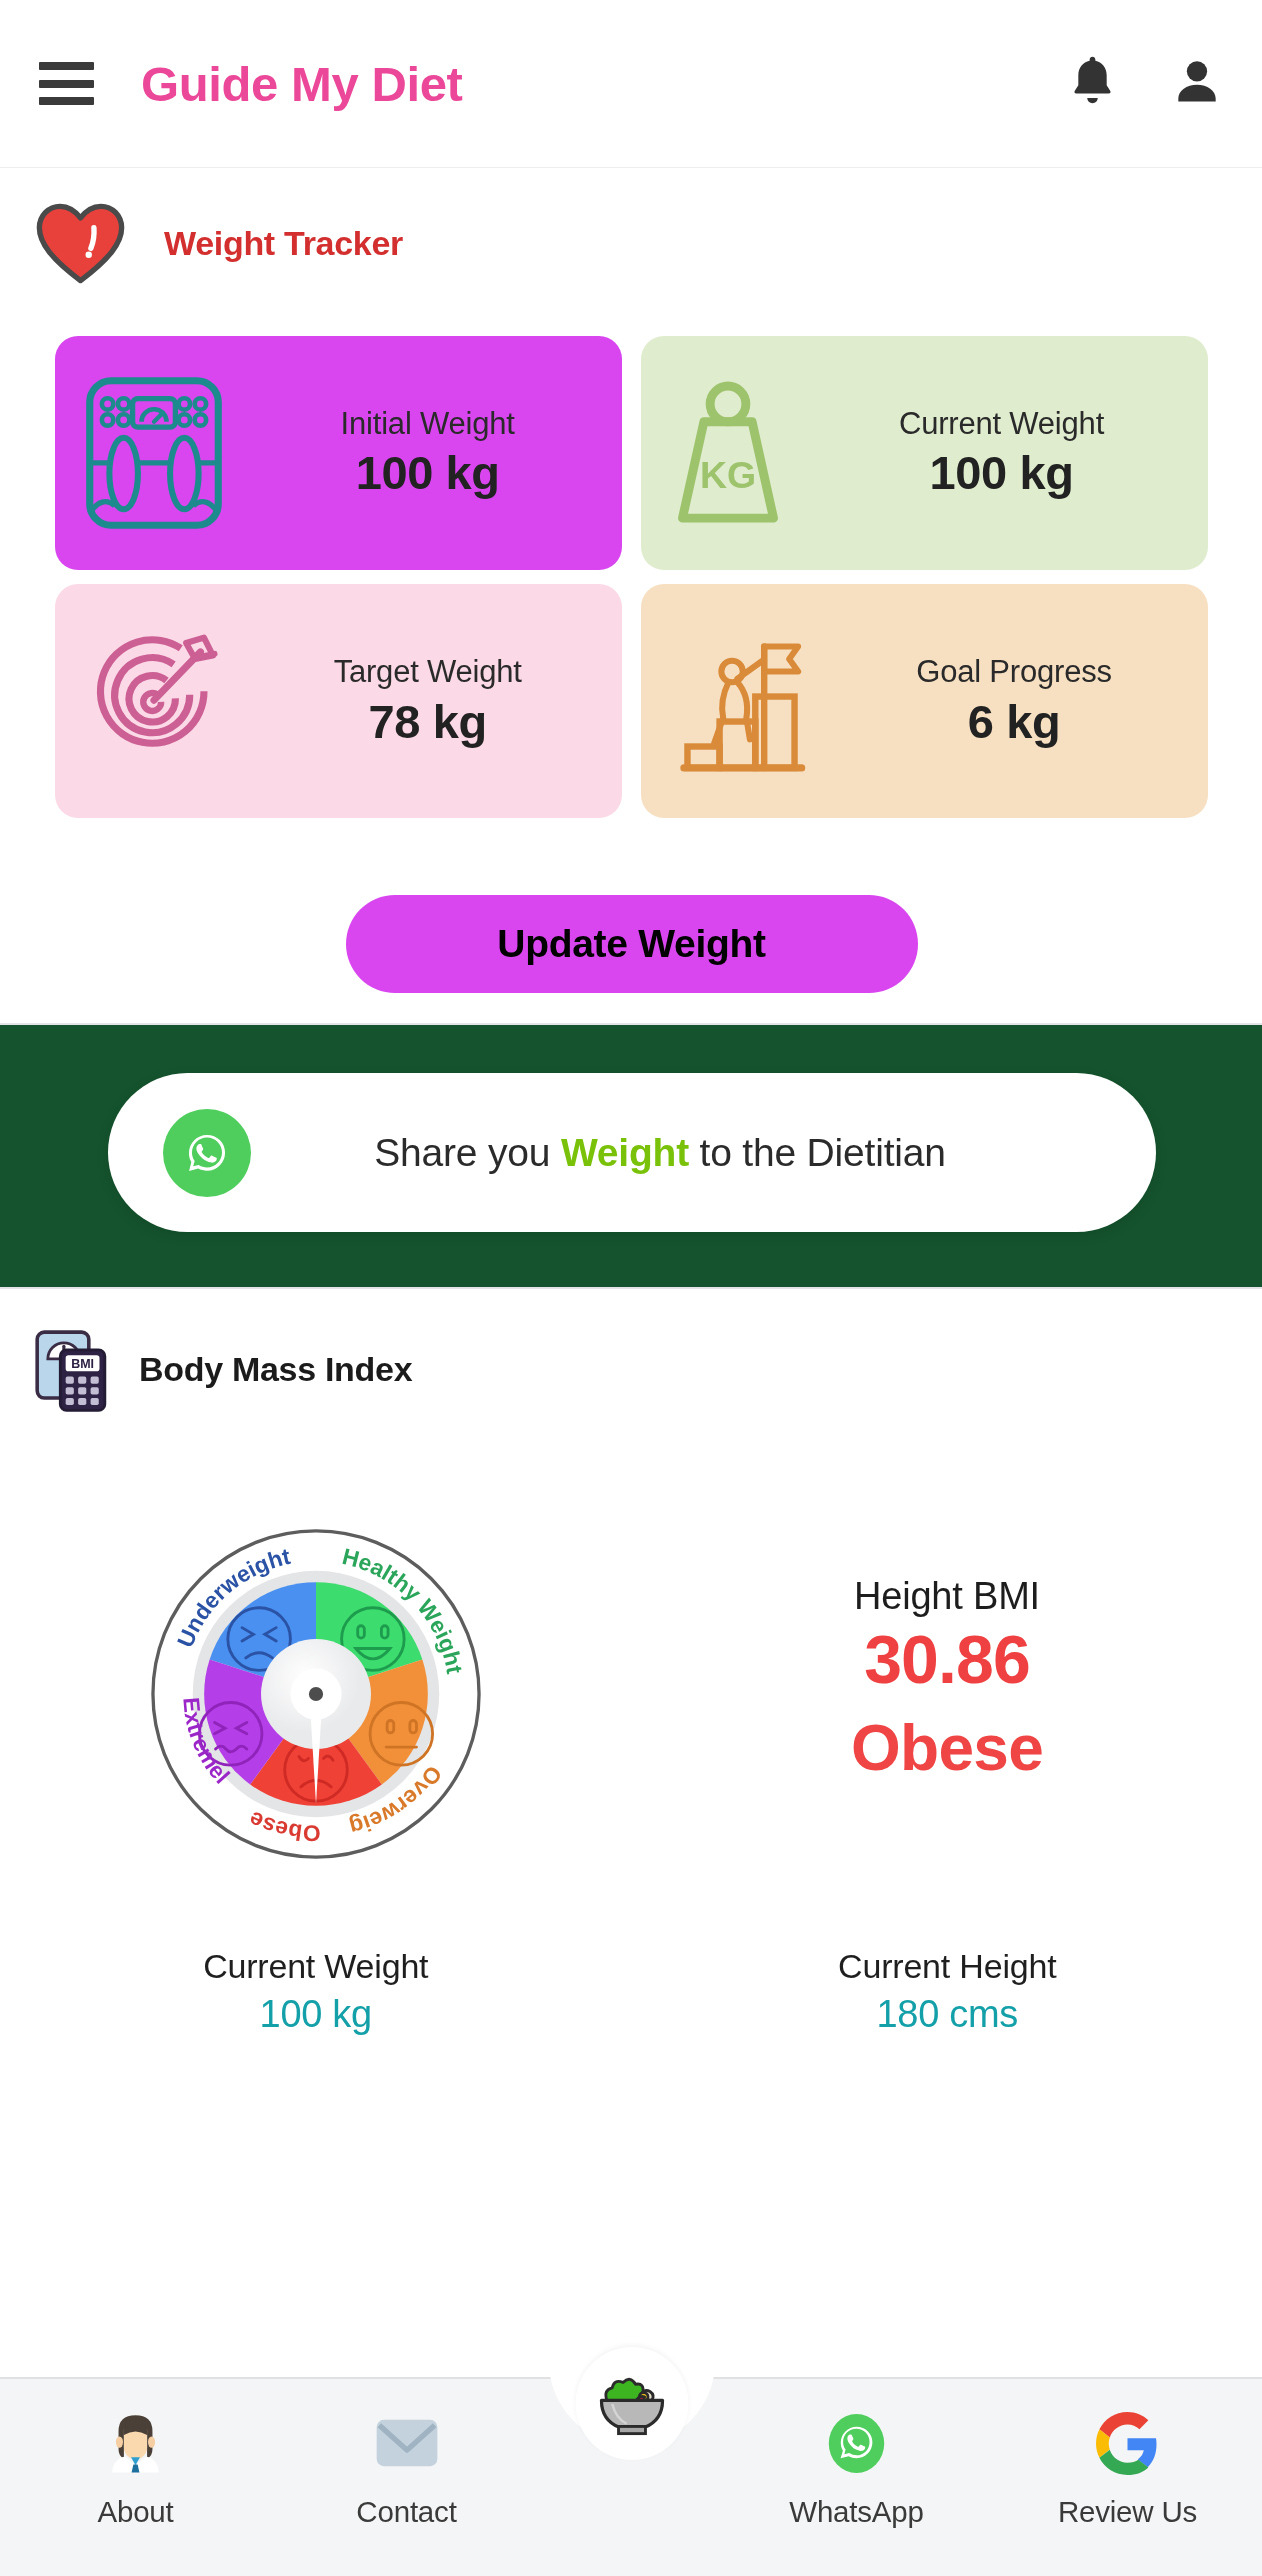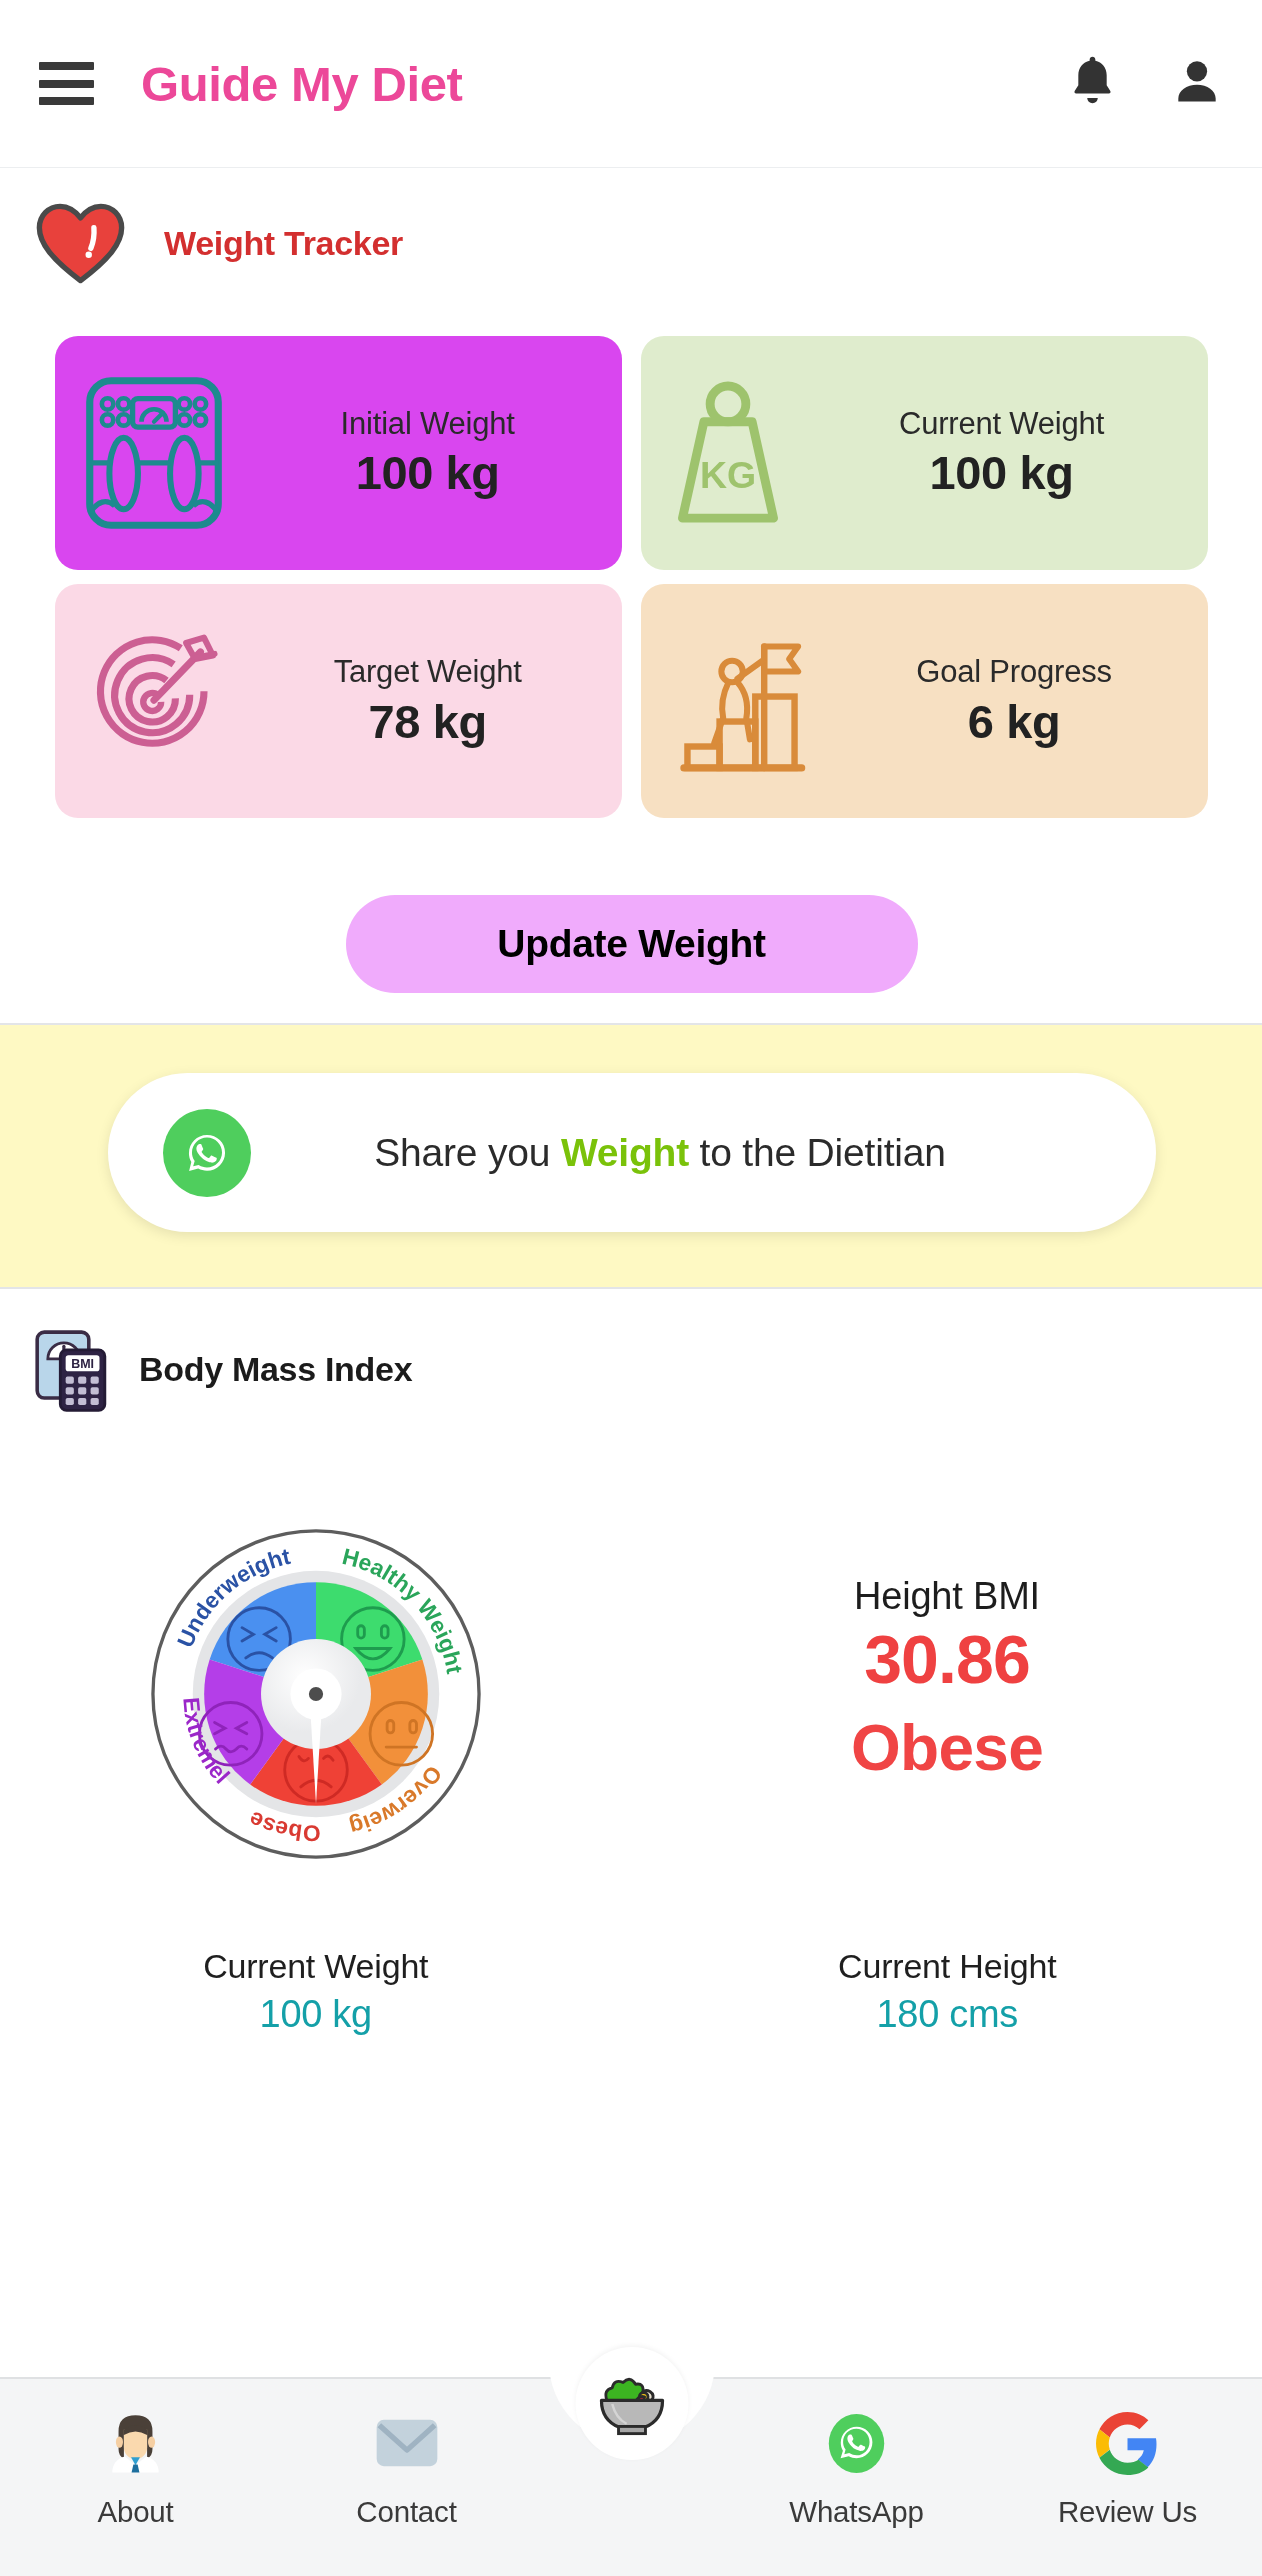--- a/index.html
+++ b/index.html
@@ -110,36 +110,36 @@
   .card-text { display: flex; flex-direction: column; align-items: center;
                justify-content: center; flex: 1 1 auto; }
   .card-label { font-size: 31px; color: #2a2a2a; font-weight: 400;
                 white-space: nowrap; letter-spacing: -0.2px; }
   .card-value { font-size: 47px; color: #222222; font-weight: 700;
                 letter-spacing: -0.4px; margin-top: 3.6px; }
 
   
   .update-wrap { display: flex; justify-content: center; margin-top: 77px; }
   .update-btn {
-    background: #f0abfc;
+    background: #d946ef;
     border: none;
     border-radius: 54px;
     width: 572px;
     height: 98px;
     font-family: "Liberation Sans", sans-serif;
     font-size: 39px;
     font-weight: 700;
     color: #000000;
     cursor: pointer;
     letter-spacing: -0.3px;
   }
 
   
   .share-band {
-    background: #fef9c3;
+    background: #14532d;
     border-top: 2.7px solid #e3e5e8;
     border-bottom: 2.7px solid #e3e5e8;
     padding: 48px 0 55px 0;
   }
   .share-pill {
     margin: 0 auto;
     width: 1048px;
     height: 159px;
     background: #ffffff;
     border-radius: 81px;

